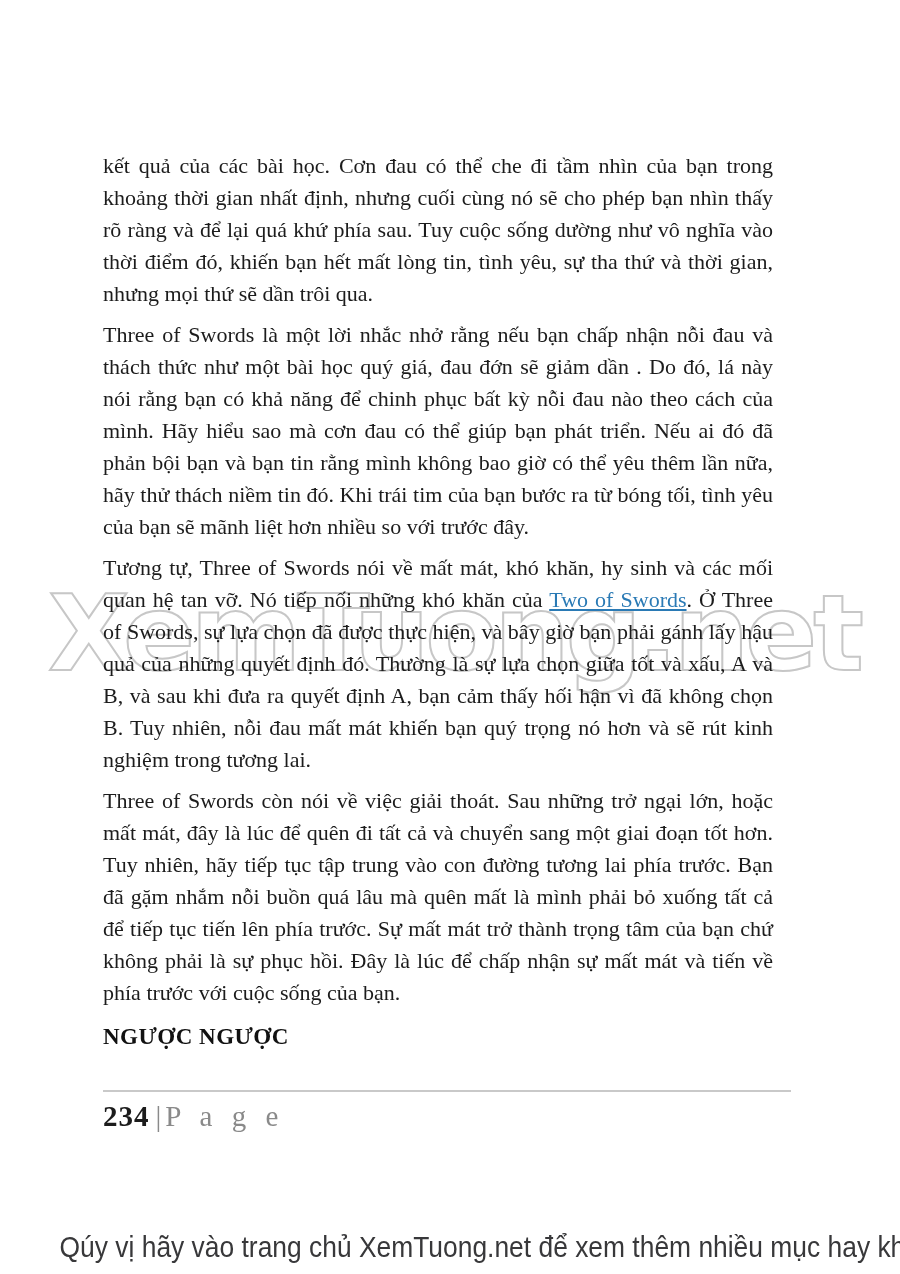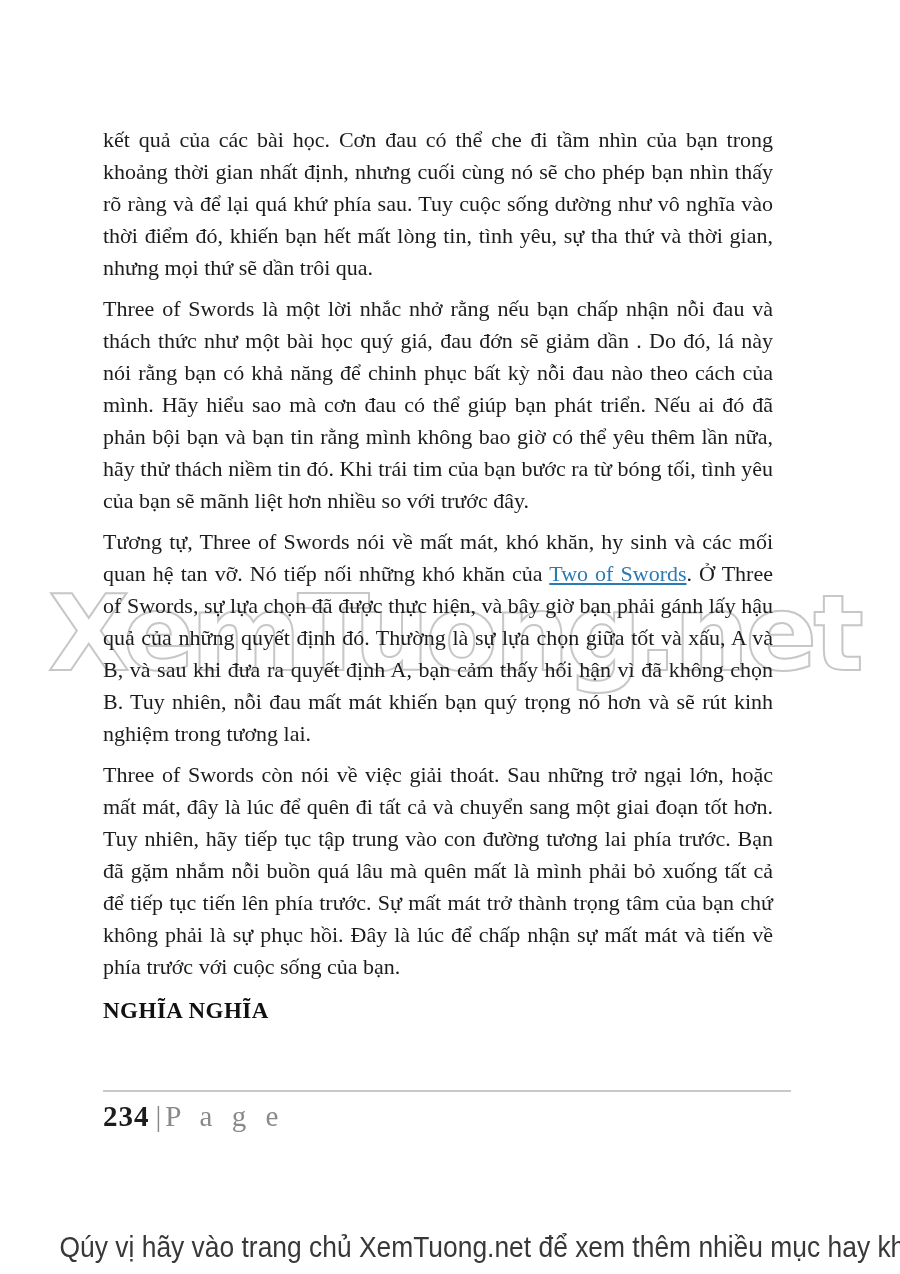--- a/index.html
+++ b/index.html
@@ -21,21 +21,21 @@
     font-size:106px;
     letter-spacing:-4px;
     color:transparent;
     -webkit-text-stroke:2px #c7c7c7;
     text-stroke:2px #c7c7c7;
     white-space:nowrap;
     user-select:none;
   }
   .content{
     position:absolute;
-    left:103px;top:124px;
+    left:103px;top:150px;
     width:670px;
     z-index:2;
     color:#1c1c1c;
     font-size:22px;
     line-height:32px;
     text-align:justify;
   }
   .content p{margin:0 0 9px 0;}
   .content a{
     color:#2a7ab5;
@@ -105,21 +105,21 @@
 
   <div class="content">
     <p>kết quả của các bài học. Cơn đau có thể che đi tầm nhìn của bạn trong khoảng thời gian nhất định, nhưng cuối cùng nó sẽ cho phép bạn nhìn thấy rõ ràng và để lại quá khứ phía sau. Tuy cuộc sống dường như vô nghĩa vào thời điểm đó, khiến bạn hết mất lòng tin, tình yêu, sự tha thứ và thời gian, nhưng mọi thứ sẽ dần trôi qua.</p>
 
     <p>Three of Swords là một lời nhắc nhở rằng nếu bạn chấp nhận nỗi đau và thách thức như một bài học quý giá, đau đớn sẽ giảm dần . Do đó, lá này nói rằng bạn có khả năng để chinh phục bất kỳ nỗi đau nào theo cách của mình. Hãy hiểu sao mà cơn đau có thể giúp bạn phát triển. Nếu ai đó đã phản bội bạn và bạn tin rằng mình không bao giờ có thể yêu thêm lần nữa, hãy thử thách niềm tin đó. Khi trái tim của bạn bước ra từ bóng tối, tình yêu của bạn sẽ mãnh liệt hơn nhiều so với trước đây.</p>
 
     <p><span>Tương tự, Three of Swords nói về mất mát, khó khăn, hy sinh và các mối quan hệ tan vỡ. Nó tiếp nối những khó khăn của </span><a>Two of Swords</a><span>. Ở Three of Swords, sự lựa chọn đã được thực hiện, và bây giờ bạn phải gánh lấy hậu quả của những quyết định đó. Thường là sự lựa chọn giữa tốt và xấu, A và B, và sau khi đưa ra quyết định A, bạn cảm thấy hối hận vì đã không chọn B. Tuy nhiên, nỗi đau mất mát khiến bạn quý trọng nó hơn và sẽ rút kinh nghiệm trong tương lai.</span></p>
 
     <p>Three of Swords còn nói về việc giải thoát. Sau những trở ngại lớn, hoặc mất mát, đây là lúc để quên đi tất cả và chuyển sang một giai đoạn tốt hơn. Tuy nhiên, hãy tiếp tục tập trung vào con đường tương lai phía trước. Bạn đã gặm nhắm nỗi buồn quá lâu mà quên mất là mình phải bỏ xuống tất cả để tiếp tục tiến lên phía trước. Sự mất mát trở thành trọng tâm của bạn chứ không phải là sự phục hồi. Đây là lúc để chấp nhận sự mất mát và tiến về phía trước với cuộc sống của bạn.</p>
 
-    <div class="section-heading">NGHĨA NGHĨA</div>
+    <div class="section-heading">NGƯỢC NGƯỢC</div>
   </div>
 
   <div class="footer">
     <hr class="footer-rule">
     <div class="footer-text"><span class="page-num">234</span><span class="sep">|</span><span class="page-word">P a g e</span></div>
   </div>
 
   <div class="bottom-bar">
     <span class="bar-text">Qúy vị hãy vào trang chủ XemTuong.net để xem thêm nhiều mục hay khác</span>
   </div>

